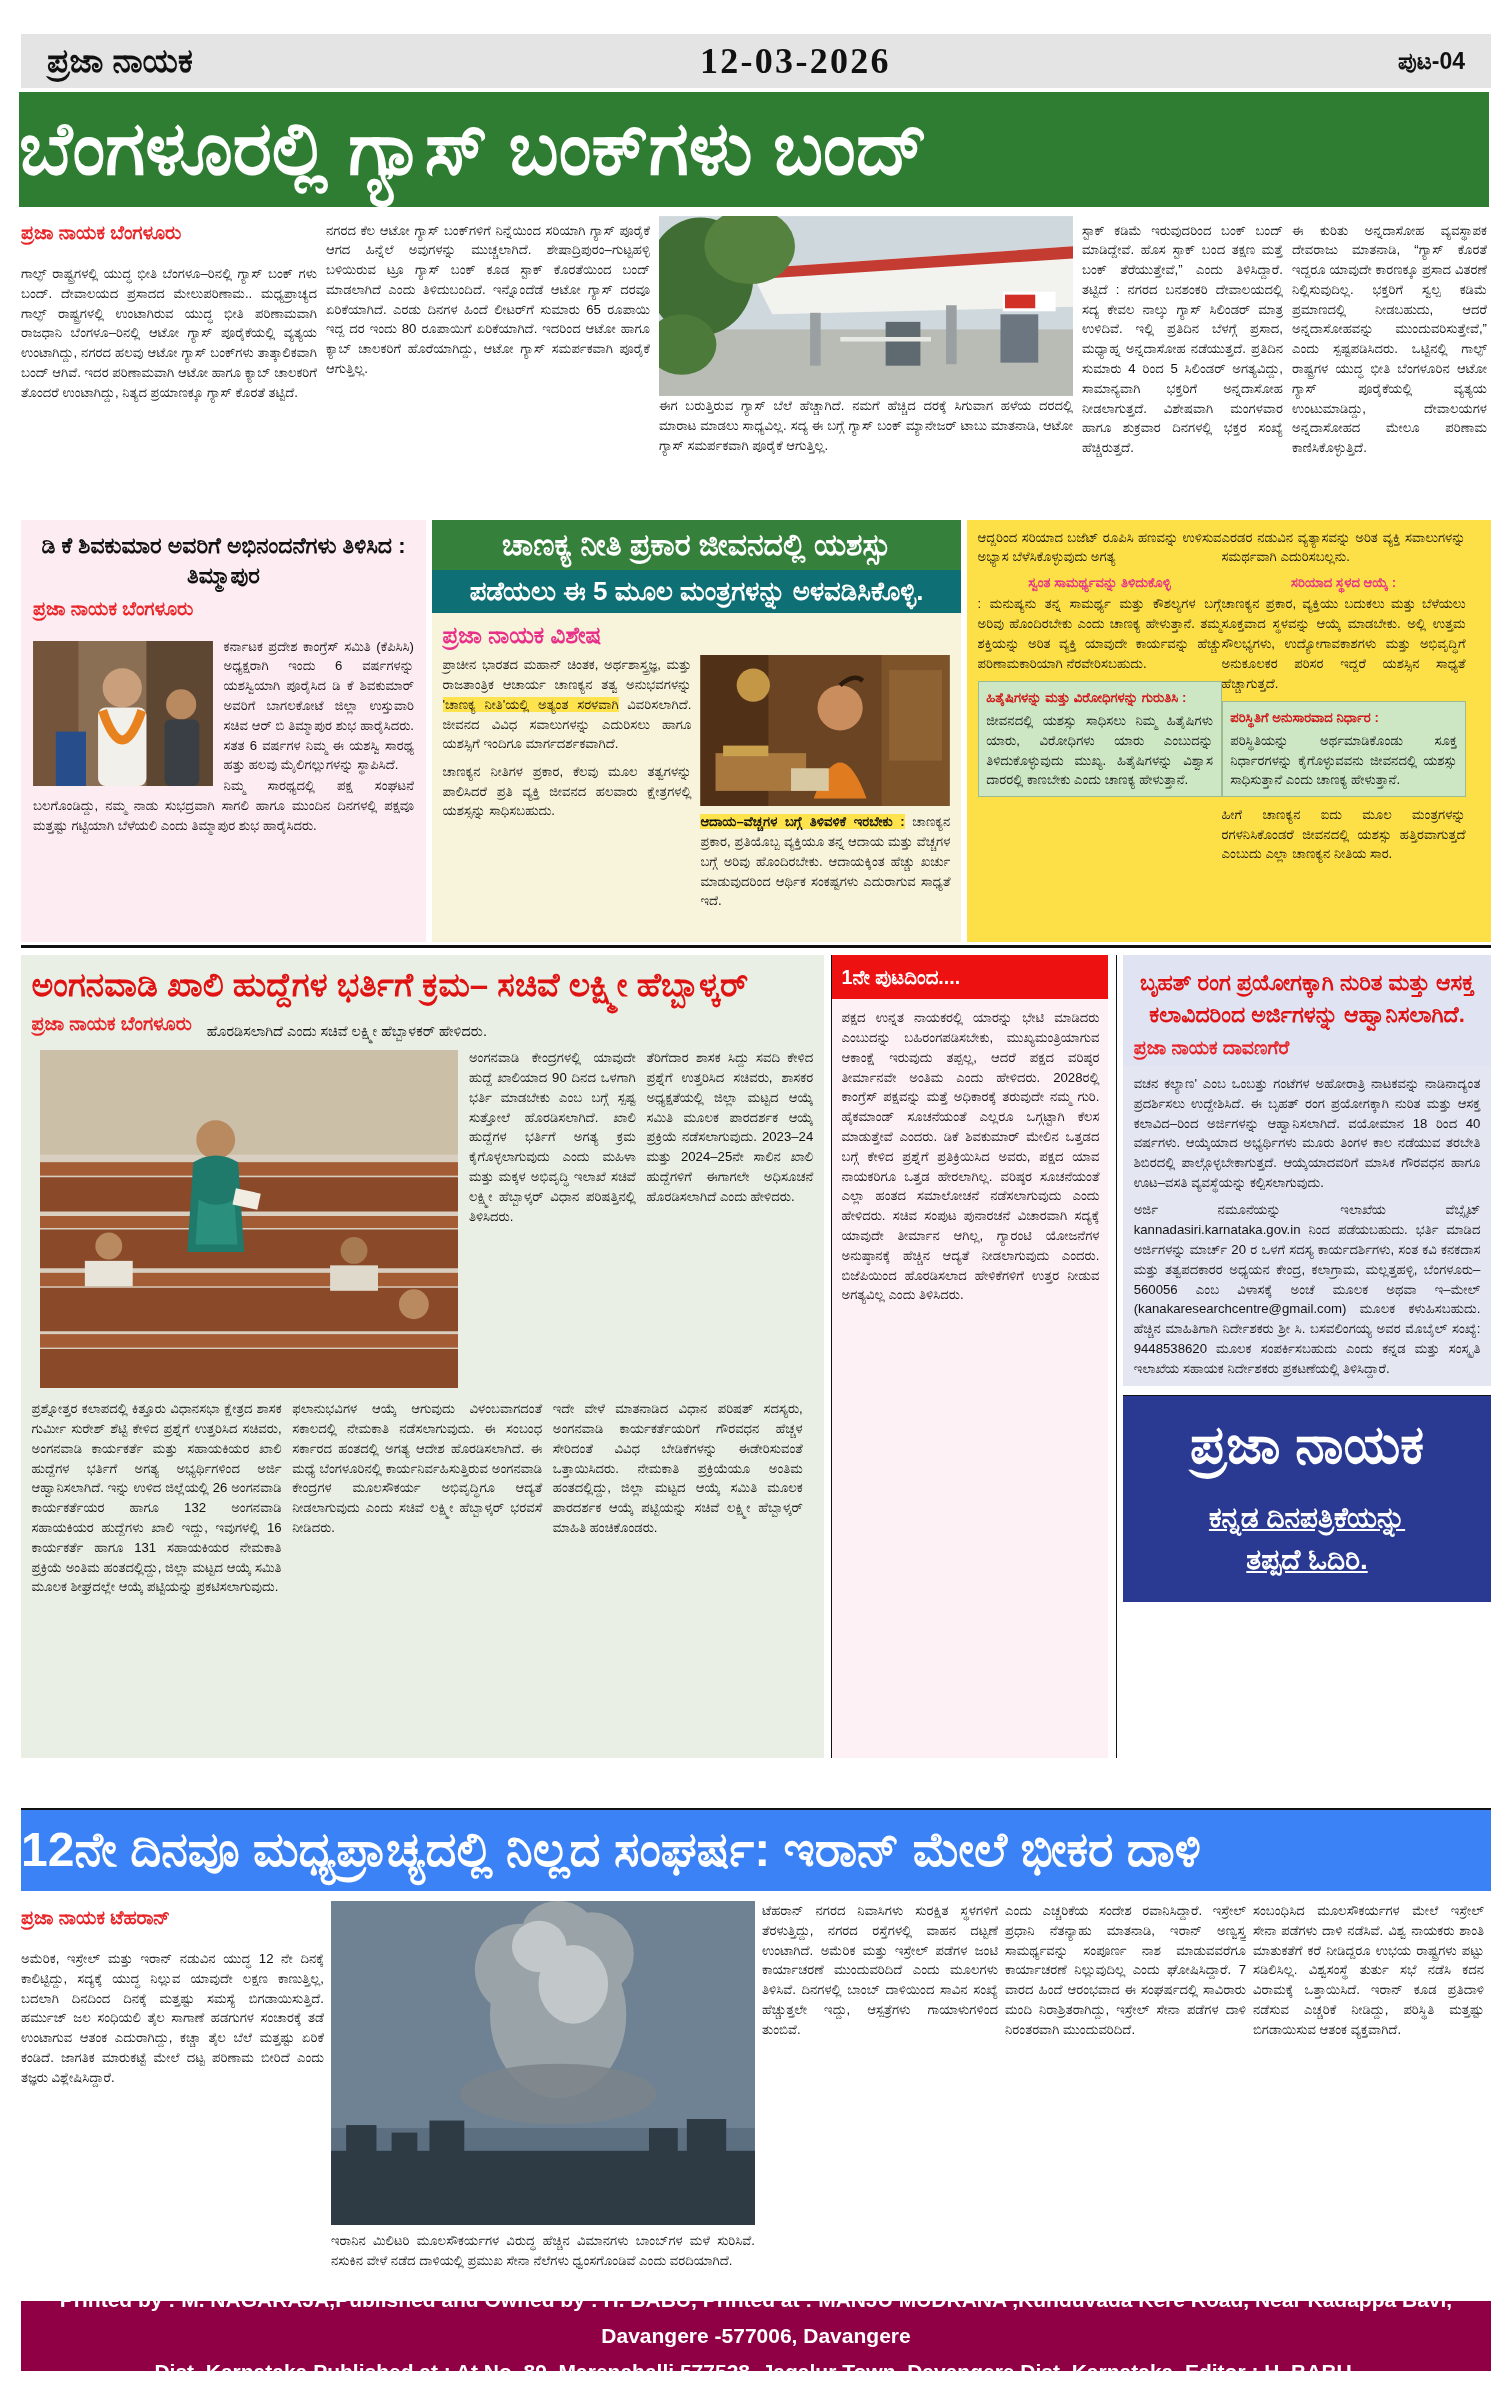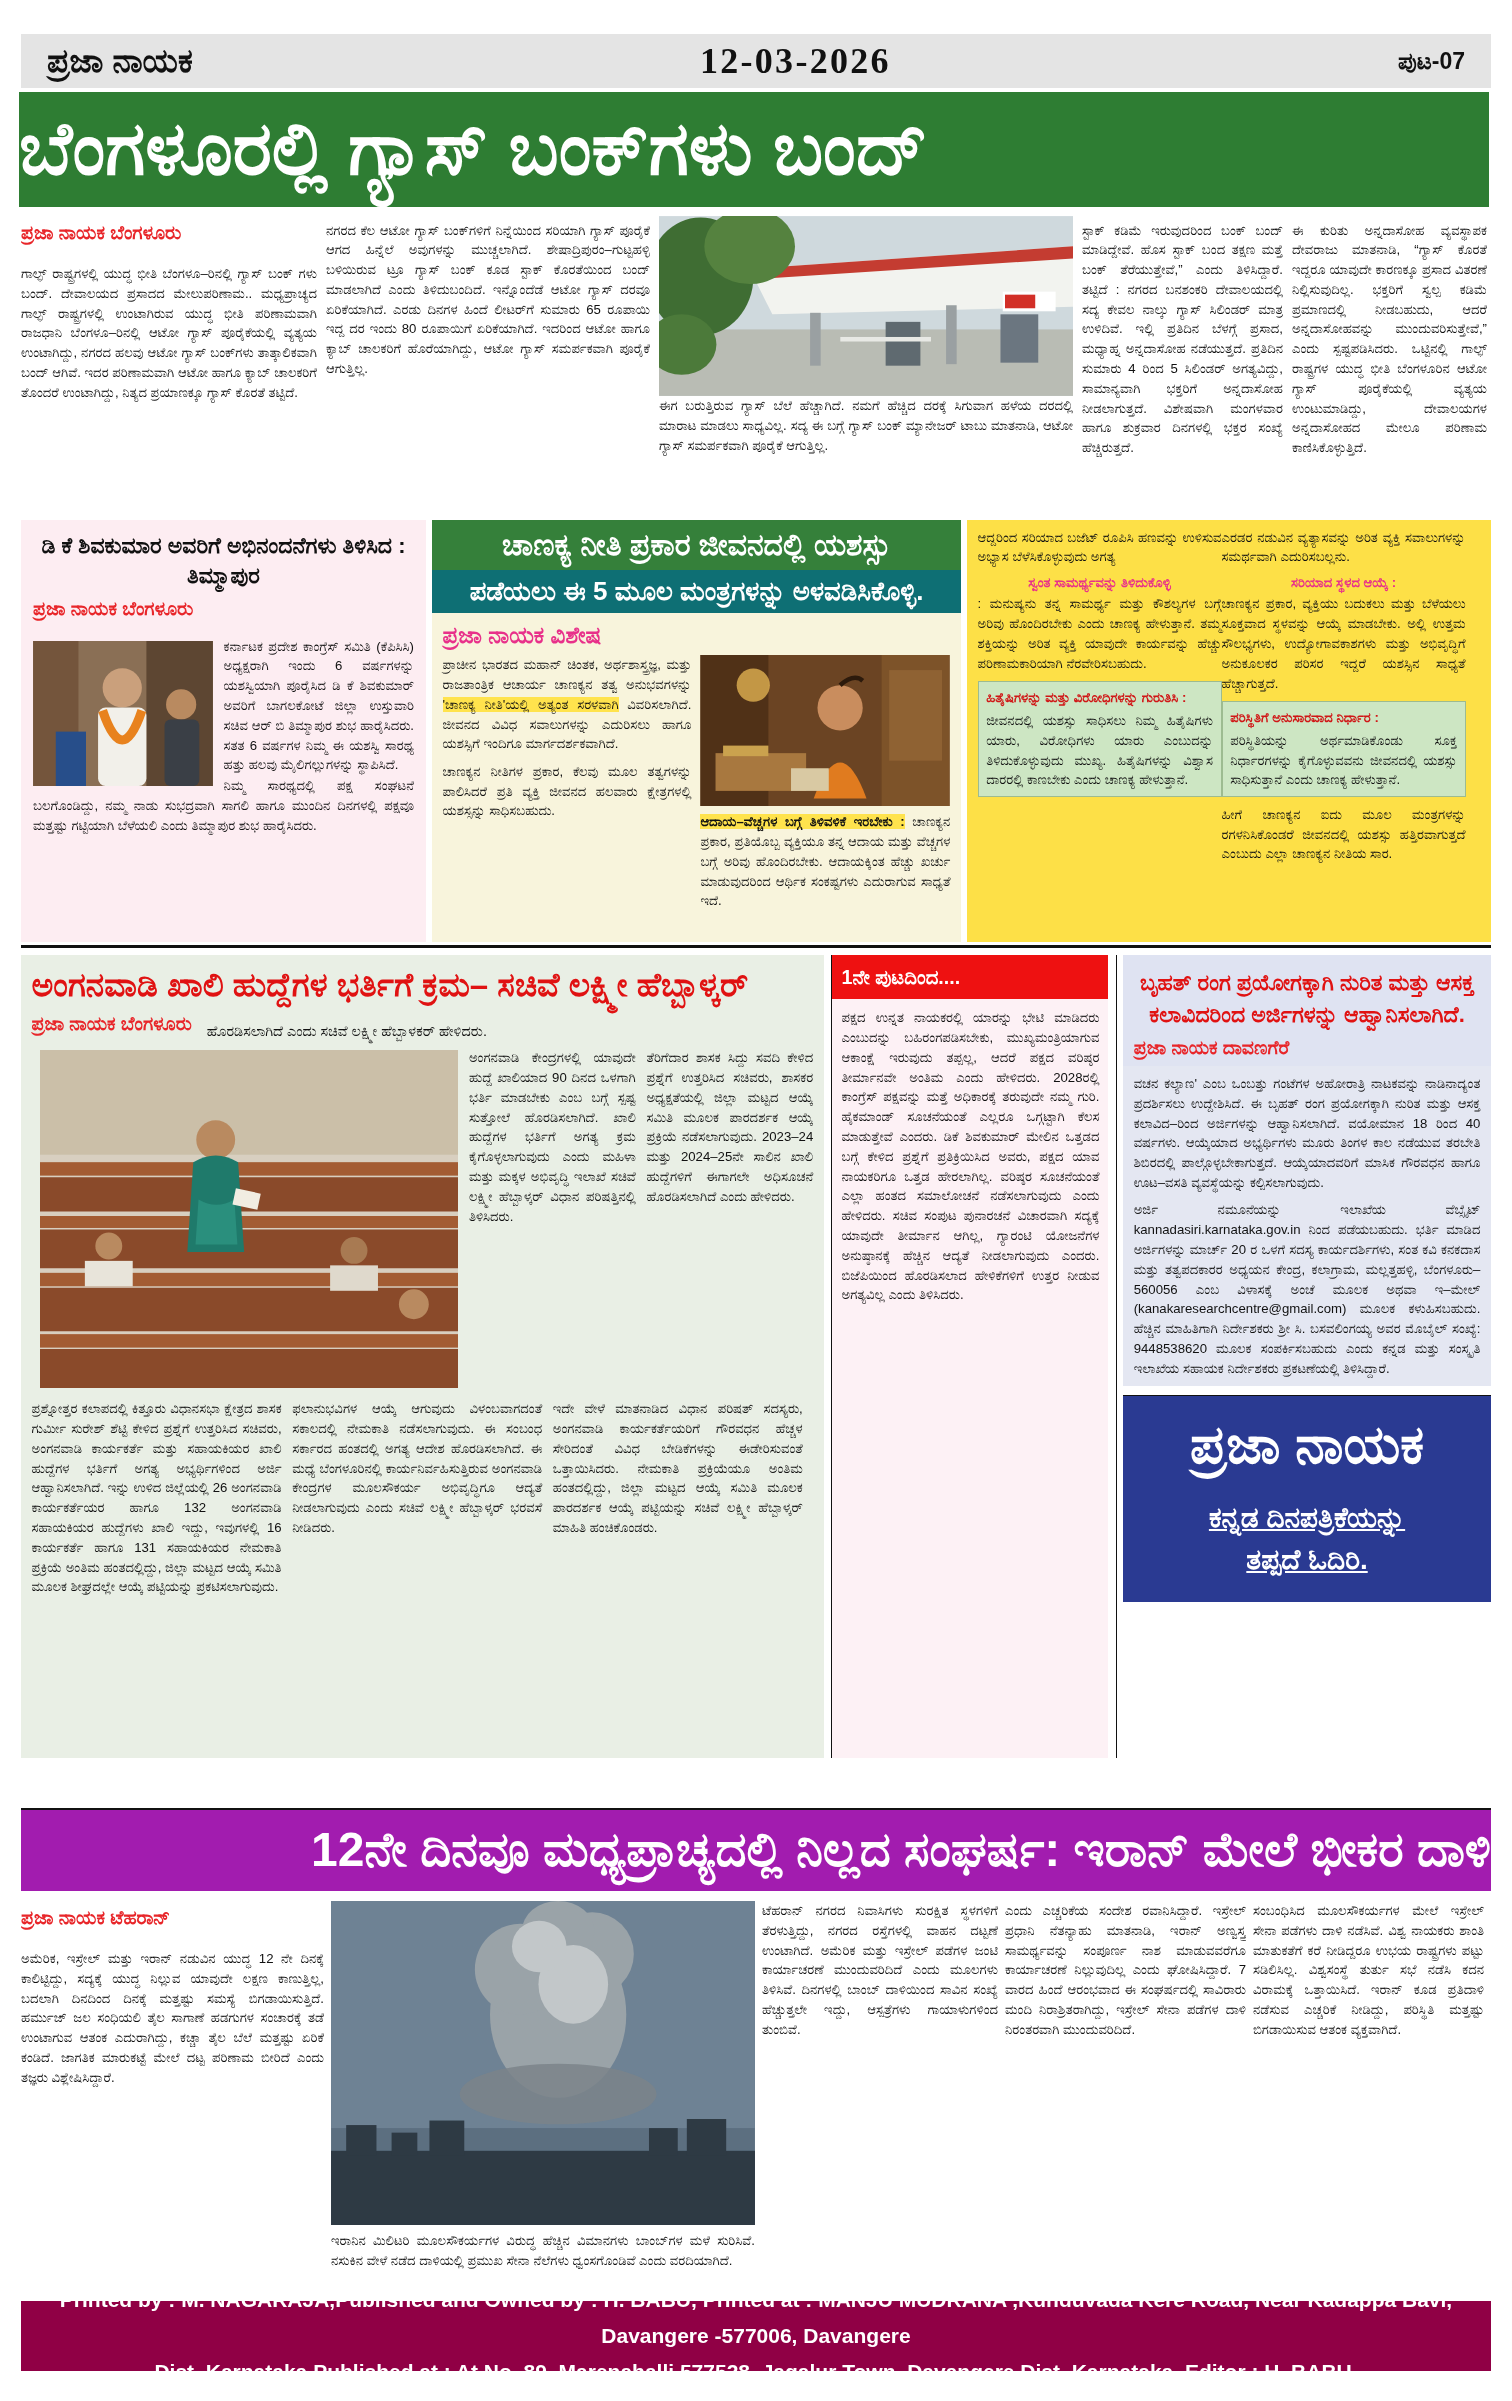--- a/index.html
+++ b/index.html
@@ -57,39 +57,39 @@
   .cont-tag{background:#ee1111;color:#fff;font-weight:bold;font-size:19.7px;padding:10.6px 9px;}
   .cont-body{padding:9px 9px;}
   .dav-col{width:375px;box-sizing:border-box;overflow:hidden;border-left:1.5px solid #111;padding-left:6px;}
   .dav-head{background:#dfe3f2;color:#e01212;font-weight:bold;font-size:22px;line-height:1.45;padding:12px 10.6px 4.5px 10.6px;text-align:center;}
   .dav-date{background:#dfe3f2;padding:1.5px 10.6px 7.6px 10.6px;margin:0;}
   .dav-body{background:#e4e7f2;padding:7.6px 10.6px;}
   .promo{background:#2a3a92;color:#fff;text-align:center;margin-top:9px;padding:18px 4.5px 21px 4.5px;border-top:1.5px solid #111;}
   .promo-1{font-size:53px;font-weight:bold;margin-bottom:19.7px;}
   .promo-2{font-size:28px;font-weight:bold;line-height:1.5;text-decoration:underline;}
   
-  .iran-banner{position:absolute;top:1808px;left:21px;width:1470px;height:83px;background:#a21caf;color:#fff;
-               font-size:48px;font-weight:bold;display:flex;align-items:center;justify-content:flex-end;
+  .iran-banner{position:absolute;top:1808px;left:21px;width:1470px;height:83px;background:#3b82f6;color:#fff;
+               font-size:48px;font-weight:bold;display:flex;align-items:center;justify-content:flex-start;
                border-top:2.3px solid #111;box-sizing:border-box;white-space:nowrap;}
   .iran{position:absolute;top:1901px;left:21px;width:1470px;height:392px;display:flex;gap:7px;}
   .iran-c1{width:303px;} .iran-fig{width:424px;} .iran-c3{width:236px;} .iran-c4{width:241px;} .iran-c5{width:231px;}
   
   .footer{position:absolute;top:2301px;left:21px;width:1470px;height:70px;background:#900045;color:#fff;
           display:flex;flex-direction:column;align-items:center;justify-content:center;font-size:21px;line-height:1.7;
           font-weight:bold;text-align:center;}
 </style>
 </head>
 <body>
 
 <div class="page">
 
   <div class="masthead">
     <span class="mast-name">ಪ್ರಜಾ ನಾಯಕ</span>
     <span class="mast-date">12-03-2026</span>
-    <span class="mast-page">ಪುಟ-07</span>
+    <span class="mast-page">ಪುಟ-04</span>
   </div>
 
   <div class="banner">
     <span>ಬೆಂಗಳೂರಲ್ಲಿ ಗ್ಯಾಸ್ ಬಂಕ್‌ಗಳು ಬಂದ್</span>
   </div>
 
   <div class="gas">
     <div class="col gas-c1 body-txt">
       <div class="dateline">ಪ್ರಜಾ ನಾಯಕ ಬೆಂಗಳೂರು</div>
       <p style="margin:0;">ಗಾಲ್ಫ್ ರಾಷ್ಟ್ರಗಳಲ್ಲಿ ಯುದ್ಧ ಭೀತಿ ಬೆಂಗಳೂ–ರಿನಲ್ಲಿ ಗ್ಯಾಸ್ ಬಂಕ್ ಗಳು ಬಂದ್. ದೇವಾಲಯದ ಪ್ರಸಾದದ ಮೇಲುಪರಿಣಾಮ.. ಮಧ್ಯಪ್ರಾಚ್ಯದ ಗಾಲ್ಫ್ ರಾಷ್ಟ್ರಗಳಲ್ಲಿ ಉಂಟಾಗಿರುವ ಯುದ್ಧ ಭೀತಿ ಪರಿಣಾಮವಾಗಿ ರಾಜಧಾನಿ ಬೆಂಗಳೂ–ರಿನಲ್ಲಿ ಆಟೋ ಗ್ಯಾಸ್ ಪೂರೈಕೆಯಲ್ಲಿ ವ್ಯತ್ಯಯ ಉಂಟಾಗಿದ್ದು, ನಗರದ ಹಲವು ಆಟೋ ಗ್ಯಾಸ್ ಬಂಕ್‌ಗಳು ತಾತ್ಕಾಲಿಕವಾಗಿ ಬಂದ್ ಆಗಿವೆ. ಇದರ ಪರಿಣಾಮವಾಗಿ ಆಟೋ ಹಾಗೂ ಕ್ಯಾಬ್ ಚಾಲಕರಿಗೆ ತೊಂದರೆ ಉಂಟಾಗಿದ್ದು, ನಿತ್ಯದ ಪ್ರಯಾಣಕ್ಕೂ ಗ್ಯಾಸ್ ಕೊರತೆ ತಟ್ಟಿದೆ.</p>

